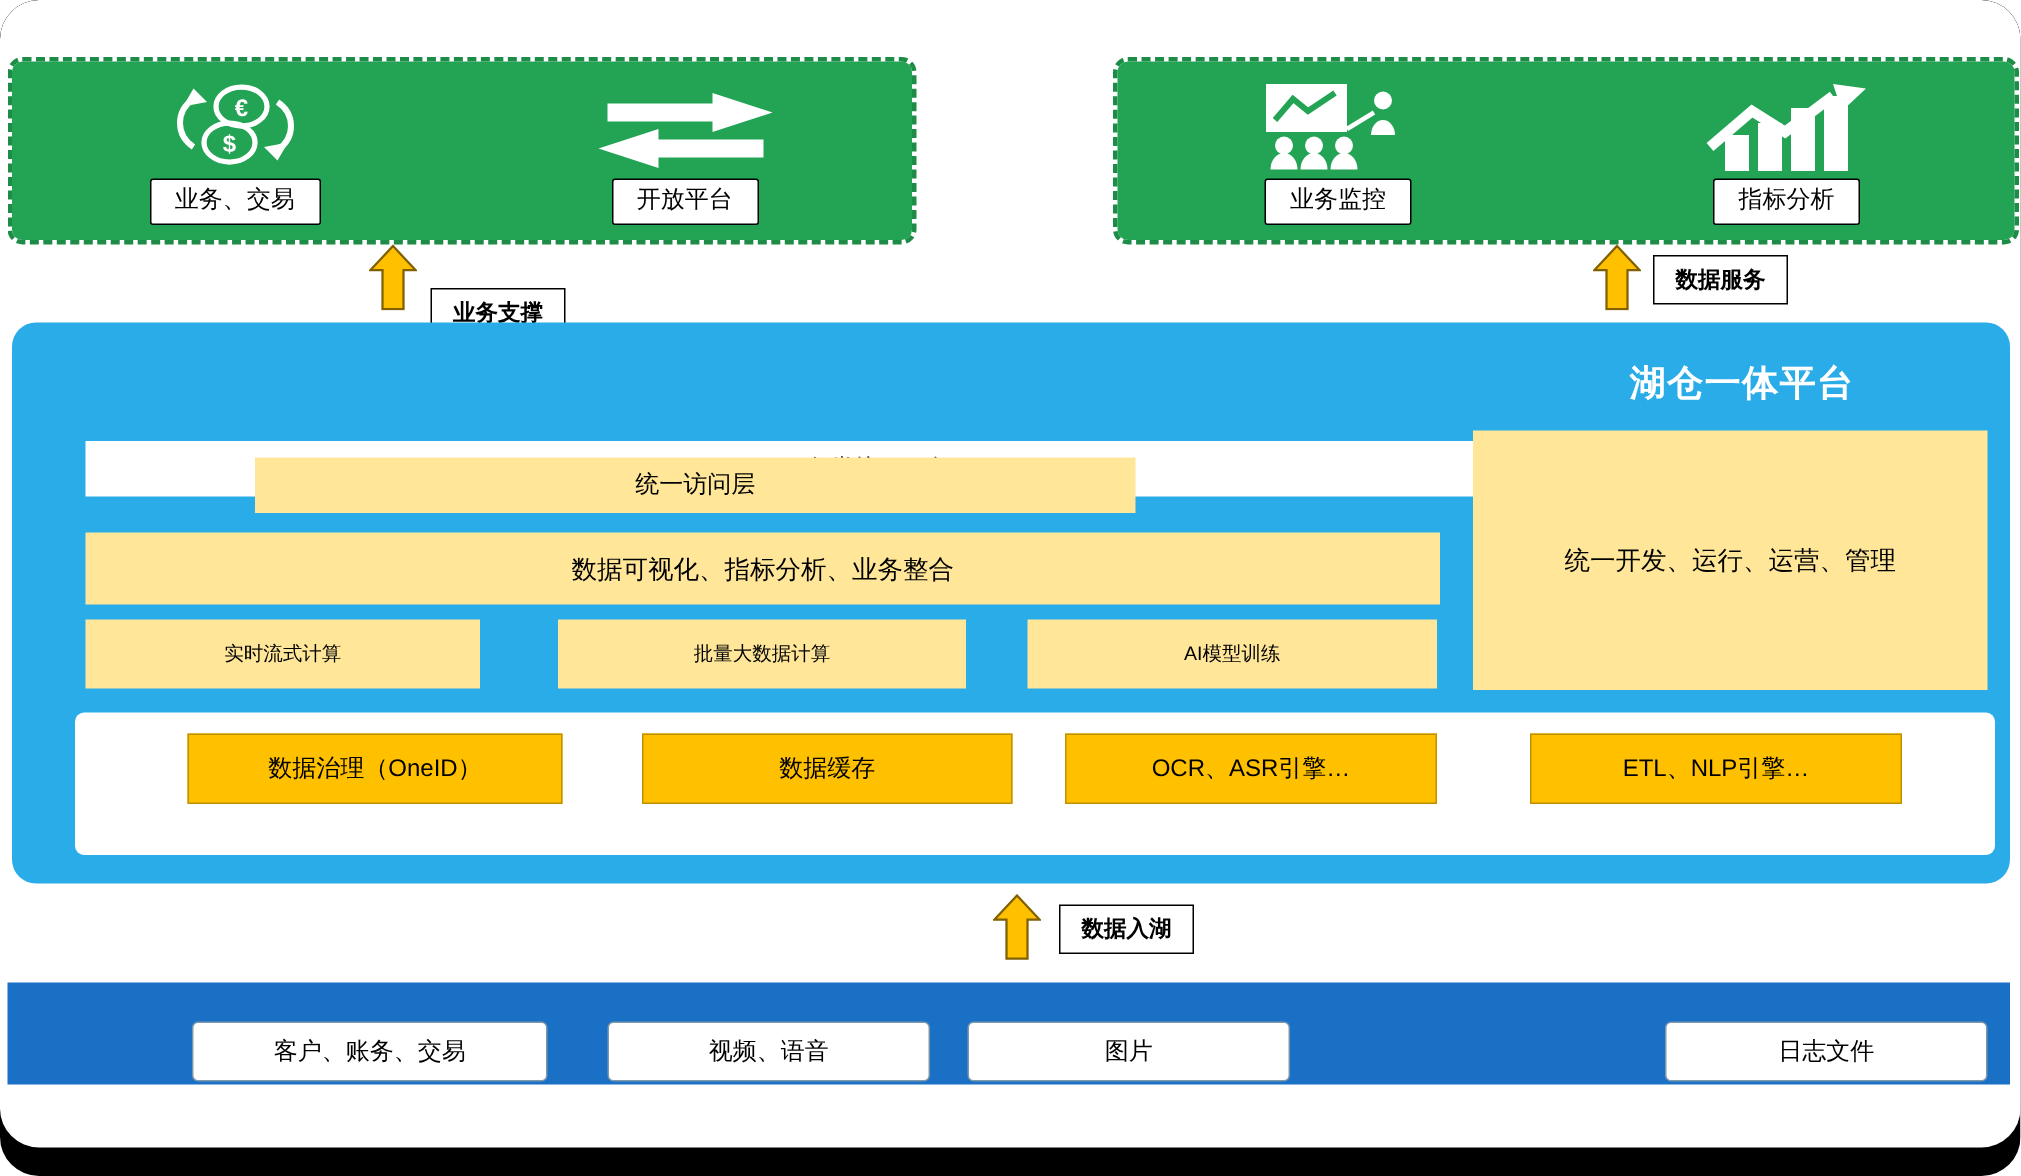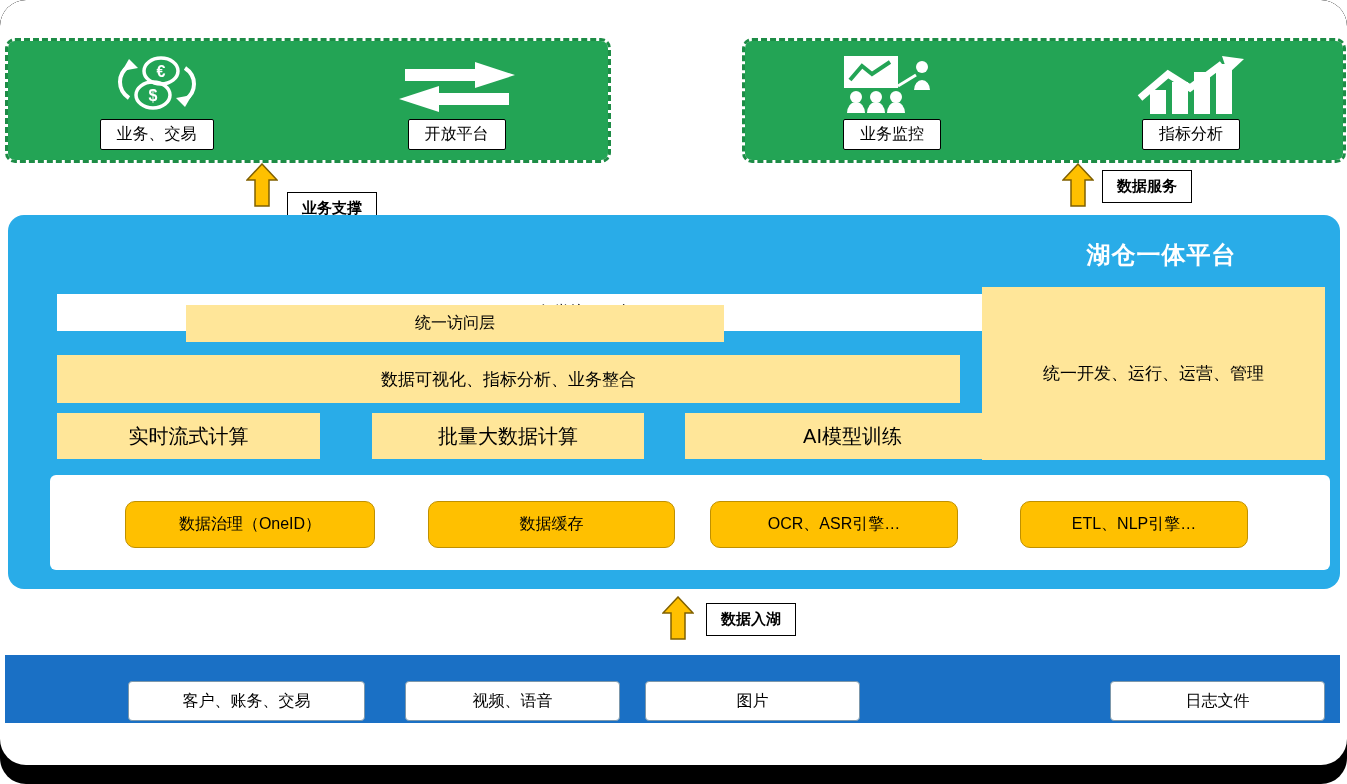--- a/index.html
+++ b/index.html
@@ -24,33 +24,33 @@
   .connector-label { position:absolute; background:#fff; border:1px solid #000; font-weight:bold; font-size:15px; padding:6px 14px; white-space:nowrap; }
   .label-business-support { left:287px; top:170px;margin-top:22px; }
   .label-data-service     { left:1102px; top:170px; }
   .label-data-ingest      { left:706px; top:603px; }
 
   
   .platform { position:absolute; left:8px; top:215px; width:1332px; height:374px; background:#29ACE8; border-radius:16px; }
   .platform-title { position:absolute; left:982px; top:24px; width:343px; text-align:center; color:#fff; font-size:24px; font-weight:bold; letter-spacing:1px; }
   .bar { position:absolute; display:flex; align-items:center; justify-content:center; font-size:16px; color:#000; }
   .bar-interface { left:49px;  top:39px;  width:1057px; height:37px; background:#fff;margin-top:40px; }
-  .bar-access    { left:162px; top:90px;  width:538px; height:37px; background:#FFE699;margin-left:16px; }
+  .bar-access    { left:162px; top:90px;  width:587px; height:37px; background:#FFE699; }
   .bar-viz       { left:49px;  top:140px; width:903px; height:48px; background:#FFE699; font-size:17px; }
-  .compute { position:absolute; top:198px; height:46px; background:#FFE699; display:flex; align-items:center; justify-content:center; font-size:20px; }
+  .compute { position:absolute; top:198px; height:46px; background:#FFE699; display:flex; align-items:center; justify-content:center; font-size:13px; }
   .compute-realtime { left:49px;  width:263px; }
   .compute-batch    { left:364px; width:272px; }
-  .compute-ai       { left:677px; width:273px;padding-left:31px; }
+  .compute-ai       { left:677px; width:273px; }
   .management { position:absolute; left:974px; top:72px; width:343px; height:173px; background:#FFE699; display:flex; align-items:center; justify-content:center; font-size:17px; text-align:center; }
   .engine-wrap { position:absolute; left:42px; top:260px; width:1280px; height:95px; background:#fff; border-radius:6px; }
-  .engine { position:absolute; top:26px; height:47px; background:#FFC000; border:1px solid #BF9000; border-radius:10px; display:flex; align-items:center; justify-content:center; font-size:16px; box-sizing:border-box; }
+  .engine { position:absolute; top:14px; height:47px; background:#FFC000; border:1px solid #BF9000; border-radius:0; display:flex; align-items:center; justify-content:center; font-size:16px; box-sizing:border-box; }
   .engine-governance { left:75px;  width:250px; }
   .engine-cache      { left:378px; width:247px; }
   .engine-ocr        { left:660px; width:248px; }
-  .engine-etl        { left:970px; width:228px; }
+  .engine-etl        { left:970px; width:248px; }
 
   
   .source-panel { position:absolute; left:5px; top:655px; width:1335px; height:68px; background:#1A70C5; }
   .source { position:absolute; top:26px; height:40px; background:#fff; border:1px solid #7d98ab; border-radius:4px; display:flex; align-items:center; justify-content:center; font-size:16px; box-sizing:border-box; }
   .source-1 { left:123px;  width:237px; }
   .source-2 { left:400px;  width:215px; }
   .source-3 { left:640px;  width:215px; }
   .source-4 { left:870px;  width:215px; }
   .source-5 { left:1105px; width:215px; }
 </style>

